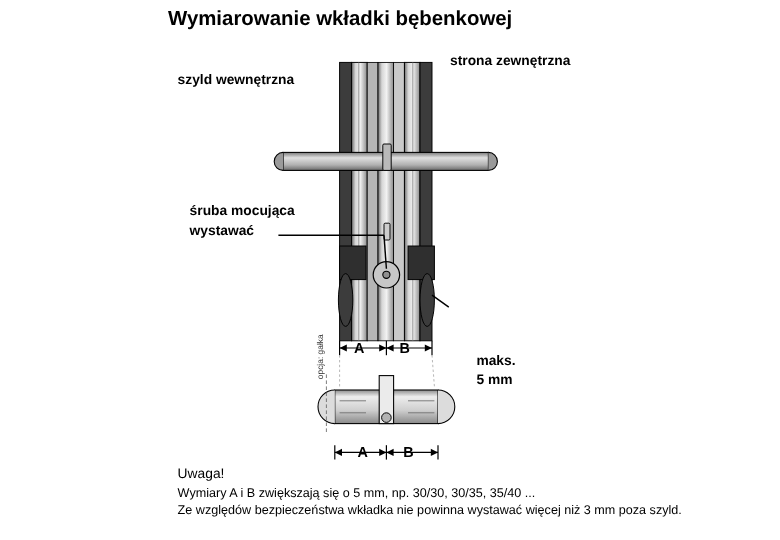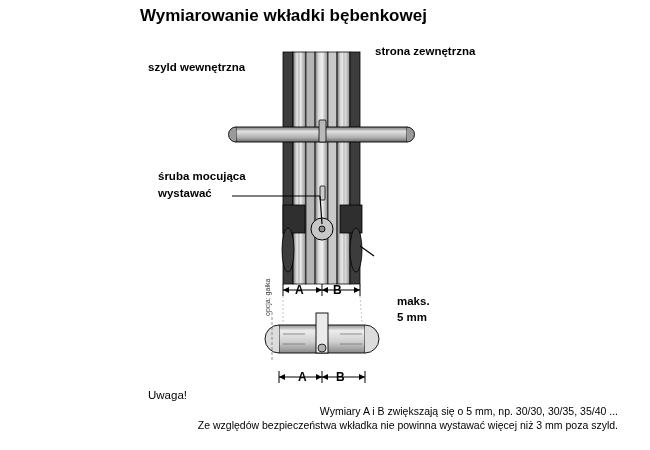--- a/index.html
+++ b/index.html
@@ -71,21 +71,20 @@
   }
   .notes .head {
     font-size: 11.5px;
     font-weight: normal;
     margin-bottom: 3px;
   }
   .notes .line {
     font-size: 10.5px;
     line-height: 14px;
     color: #000;
-    text-align: right;
   }
 
   svg.diagram {
     position: absolute;
     left: 0;
     top: 0;
     width: 650px;
     height: 450px;
   }
 

